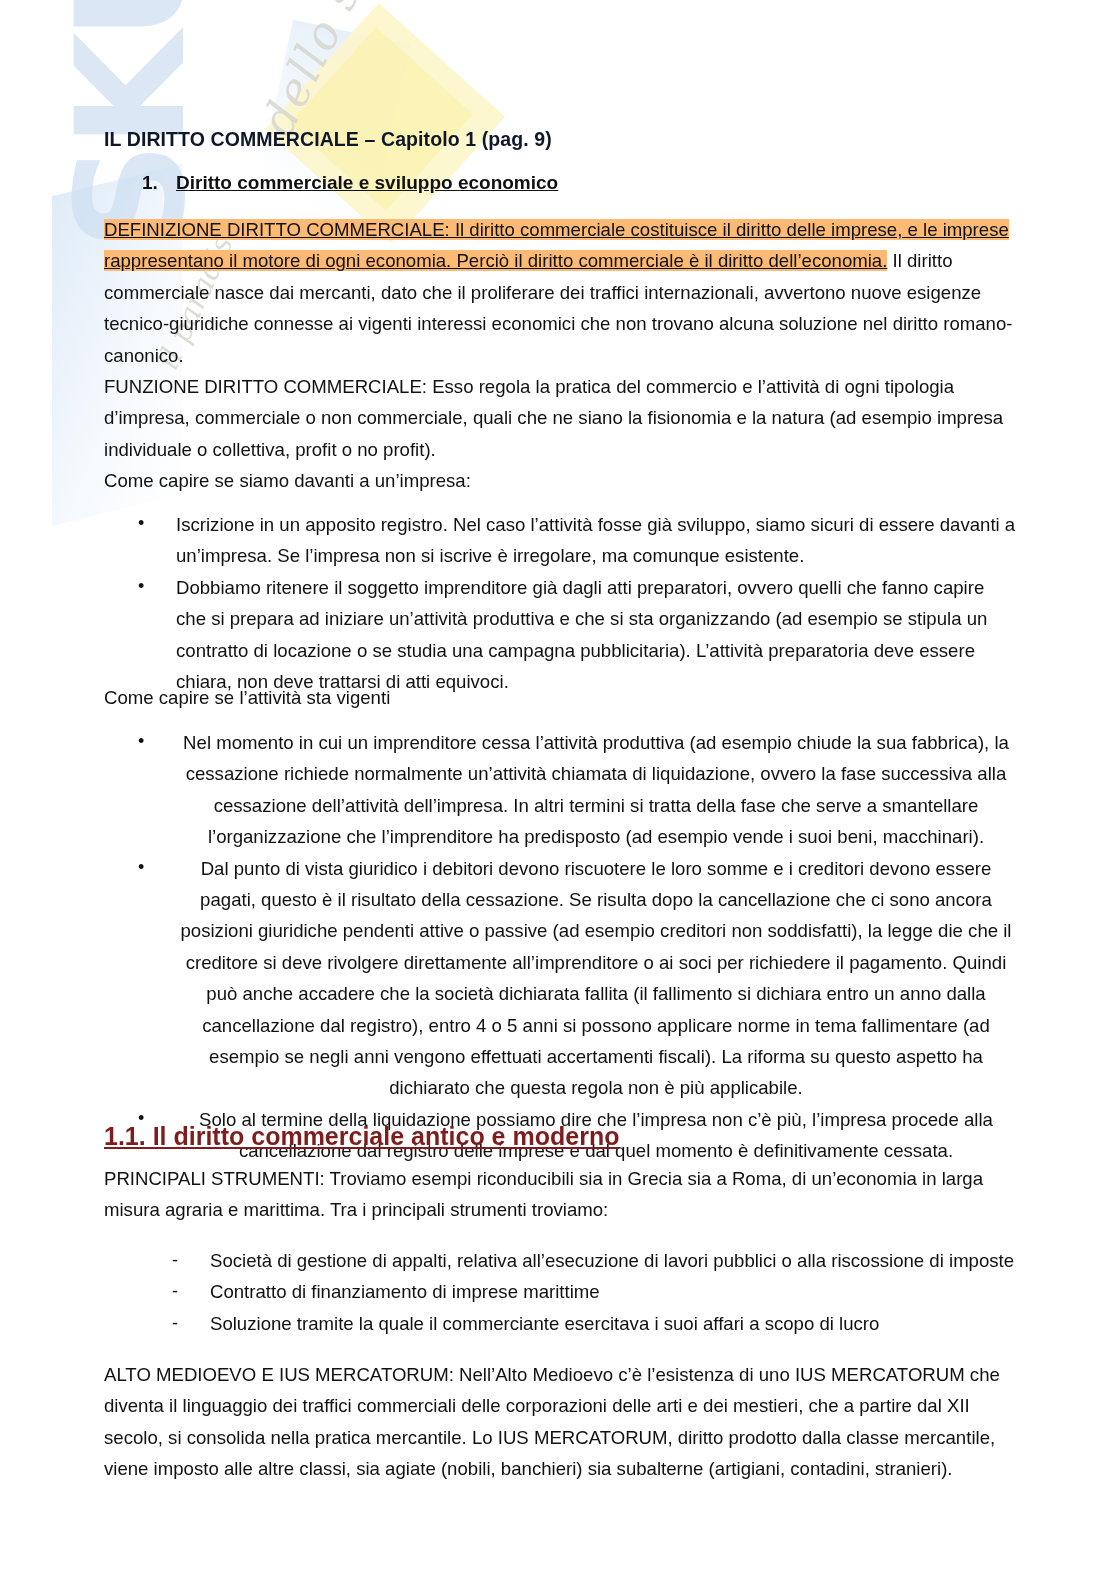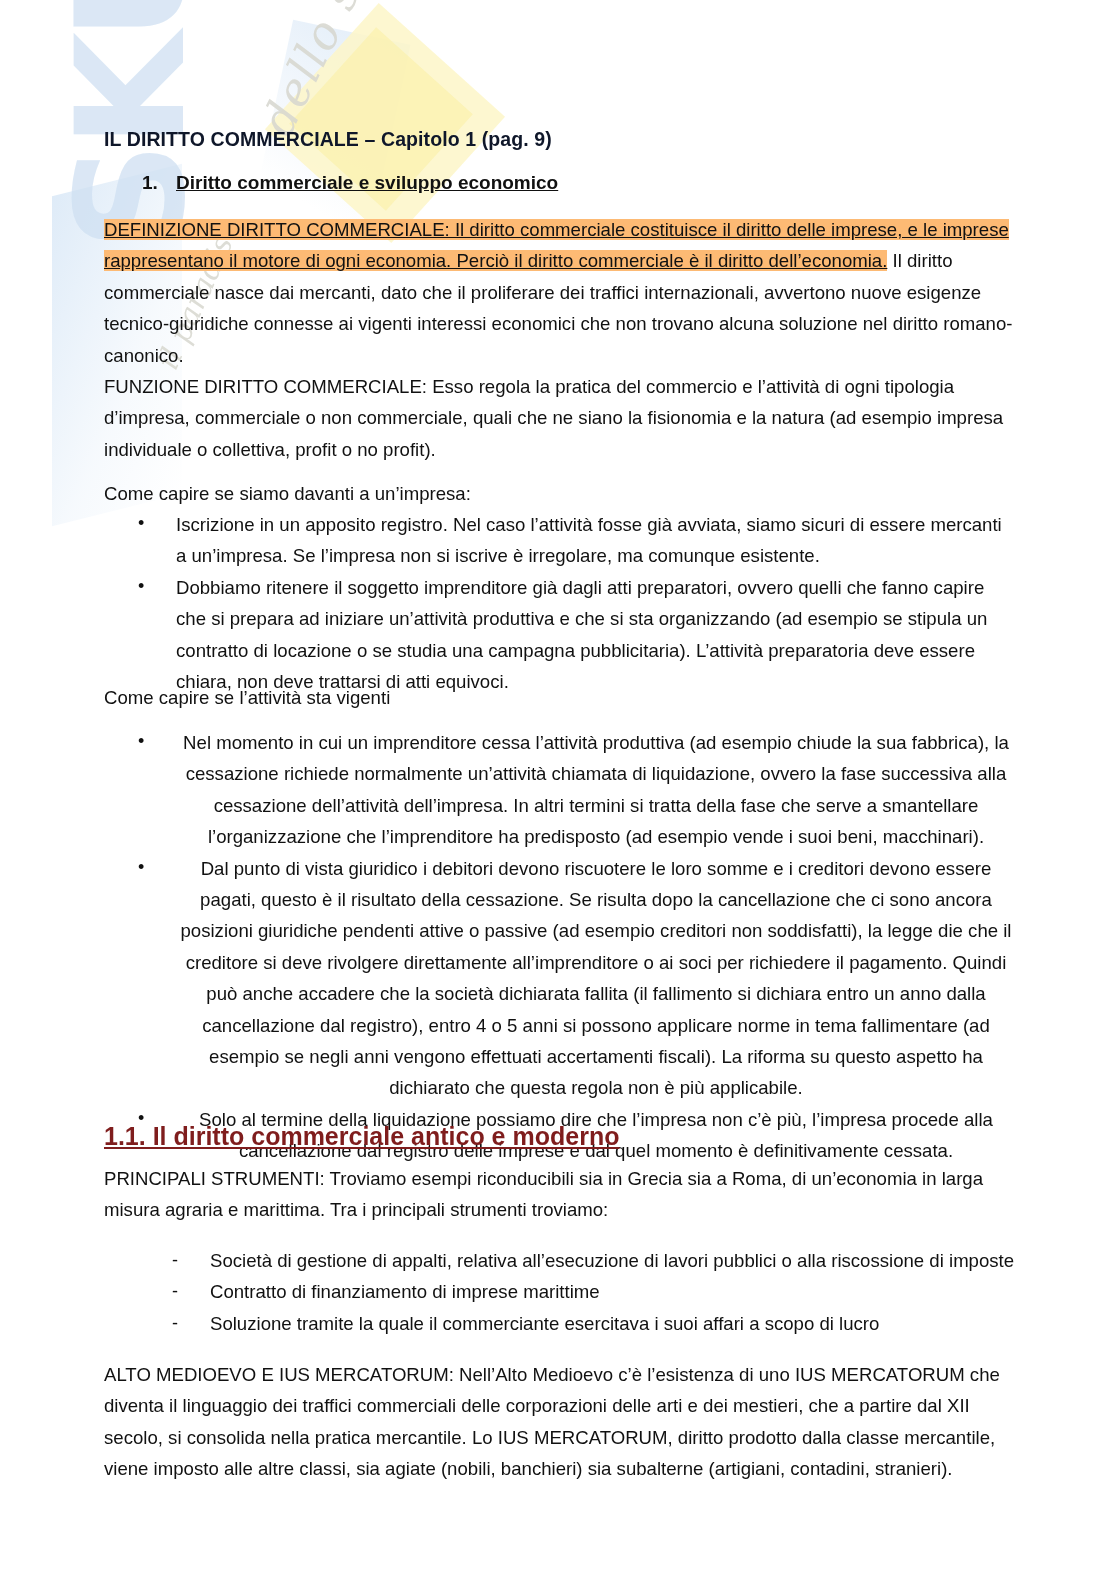--- a/index.html
+++ b/index.html
@@ -209,24 +209,24 @@
     <div class="numbered-heading">
       <span class="num">1.</span><span class="txt">Diritto commerciale e sviluppo economico</span>
     </div>
 
     <div class="body-block" style="top:214px;">
       <span class="hl">DEFINIZIONE DIRITTO COMMERCIALE: Il diritto commerciale costituisce il diritto delle imprese, e le imprese rappresentano il motore di ogni economia. Perciò il diritto commerciale è il diritto dell’economia.</span><span> Il diritto commerciale nasce dai mercanti, dato che il proliferare dei traffici internazionali, avvertono nuove esigenze tecnico-giuridiche connesse ai vigenti interessi economici che non trovano alcuna soluzione nel diritto romano-canonico.</span>
     </div>
 
     <div class="body-block" style="top:371px;">FUNZIONE DIRITTO COMMERCIALE: Esso regola la pratica del commercio e l’attività di ogni tipologia d’impresa, commerciale o non commerciale, quali che ne siano la fisionomia e la natura (ad esempio impresa individuale o collettiva, profit o no profit).</div>
 
-    <div class="body-block" style="top:465px;margin-top:13px;">Come capire se siamo davanti a un’impresa:</div>
+    <div class="body-block" style="top:465px;">Come capire se siamo davanti a un’impresa:</div>
 
     <ul class="bullets" style="top:509px;">
-      <li>Iscrizione in un apposito registro. Nel caso l’attività fosse già avviata, siamo sicuri di essere mercanti a un’impresa. Se l’impresa non si iscrive è irregolare, ma comunque esistente.</li>
+      <li>Iscrizione in un apposito registro. Nel caso l’attività fosse già sviluppo, siamo sicuri di essere davanti a un’impresa. Se l’impresa non si iscrive è irregolare, ma comunque esistente.</li>
       <li>Dobbiamo ritenere il soggetto imprenditore già dagli atti preparatori, ovvero quelli che fanno capire che si prepara ad iniziare un’attività produttiva e che si sta organizzando (ad esempio se stipula un contratto di locazione o se studia una campagna pubblicitaria). L’attività preparatoria deve essere chiara, non deve trattarsi di atti equivoci.</li>
     </ul>
 
     <div class="body-block" style="top:682px;">Come capire se l’attività sta vigenti</div>
 
     <ul class="bullets" style="top:727px;text-align:center;">
       <li>Nel momento in cui un imprenditore cessa l’attività produttiva (ad esempio chiude la sua fabbrica), la cessazione richiede normalmente un’attività chiamata di liquidazione, ovvero la fase successiva alla cessazione dell’attività dell’impresa. In altri termini si tratta della fase che serve a smantellare l’organizzazione che l’imprenditore ha predisposto (ad esempio vende i suoi beni, macchinari).</li>
       <li>Dal punto di vista giuridico i debitori devono riscuotere le loro somme e i creditori devono essere pagati, questo è il risultato della cessazione. Se risulta dopo la cancellazione che ci sono ancora posizioni giuridiche pendenti attive o passive (ad esempio creditori non soddisfatti), la legge die che il creditore si deve rivolgere direttamente all’imprenditore o ai soci per richiedere il pagamento. Quindi può anche accadere che la società dichiarata fallita (il fallimento si dichiara entro un anno dalla cancellazione dal registro), entro 4 o 5 anni si possono applicare norme in tema fallimentare (ad esempio se negli anni vengono effettuati accertamenti fiscali). La riforma su questo aspetto ha dichiarato che questa regola non è più applicabile.</li>
       <li>Solo al termine della liquidazione possiamo dire che l’impresa non c’è più, l’impresa procede alla cancellazione dal registro delle imprese e dal quel momento è definitivamente cessata.</li>
     </ul>

